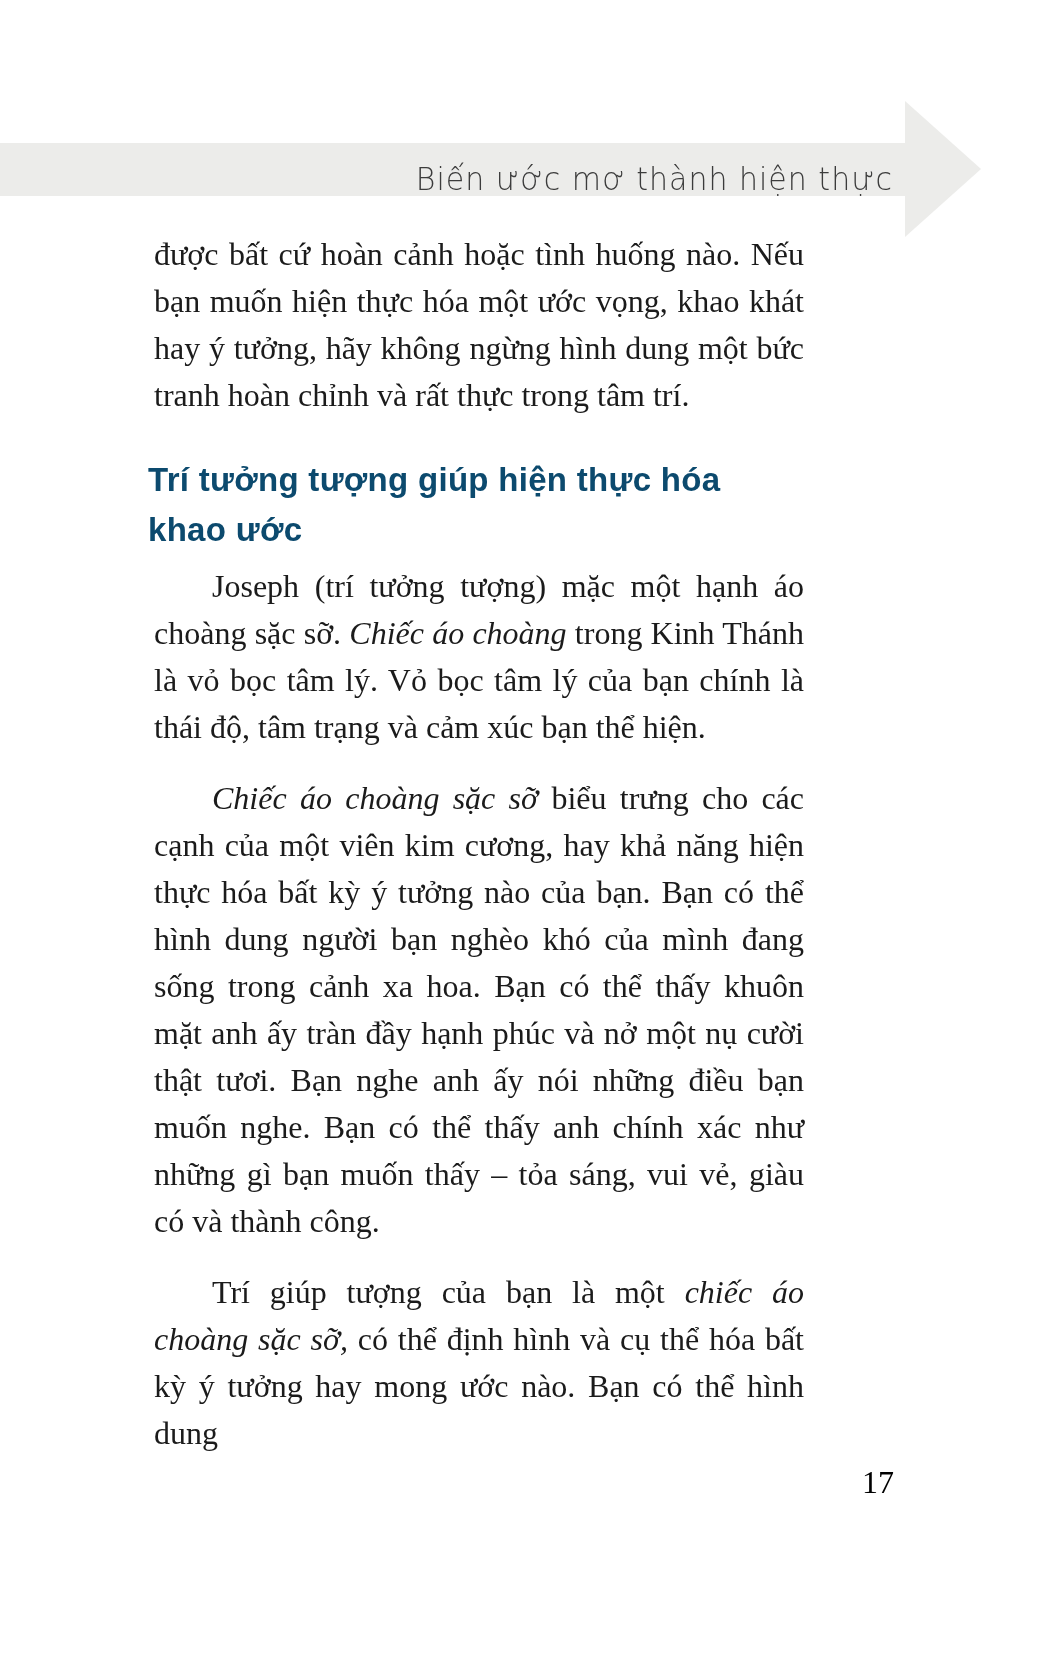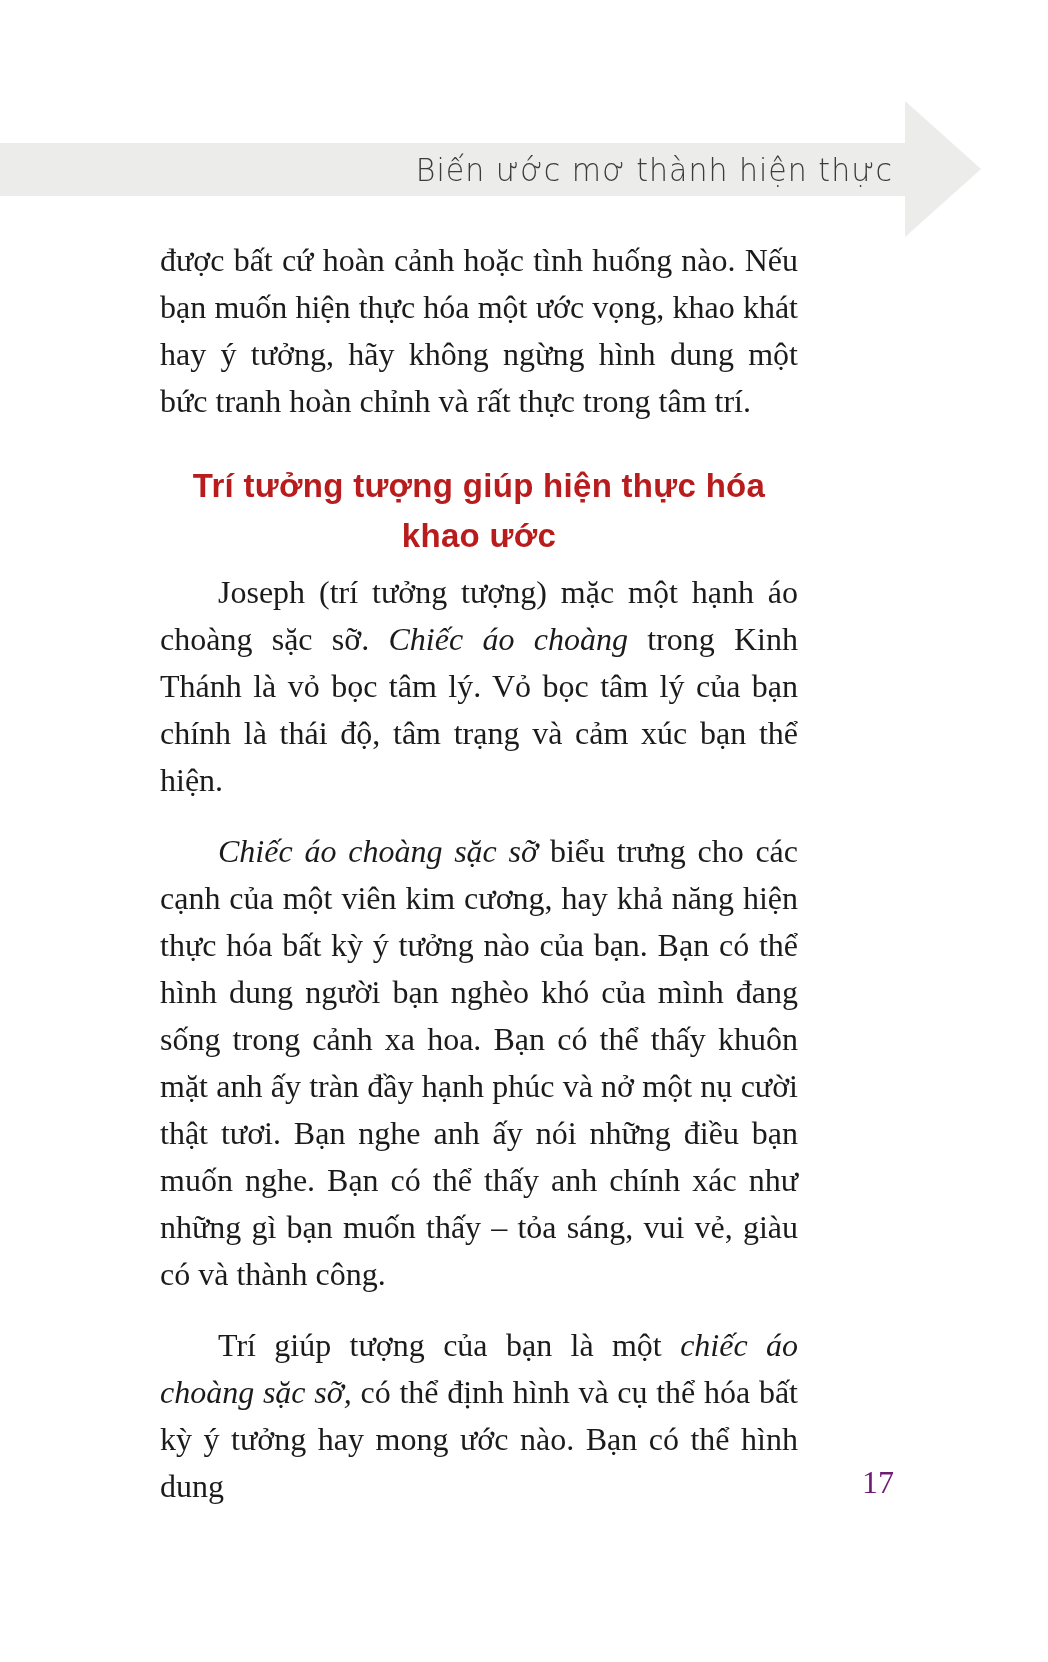--- a/index.html
+++ b/index.html
@@ -17,21 +17,21 @@
 
   
   .arrow-banner {
     position: absolute;
     left: 0;
     top: 143px;
     width: 905px;
     height: 53px;
     background: #ececea;
     display: flex;
-    align-items: center;
+    align-items: flex-end;
     justify-content: flex-end;
     padding-right: 12px;
     box-sizing: border-box;
   }
   .arrow-head {
     position: absolute;
     left: 905px;
     top: 101px;
     width: 0;
     height: 0;
@@ -54,58 +54,58 @@
     position: absolute;
     left: 148px;
     top: 225px;
     width: 662px;
     color: #1b1b1b;
     font-size: 32px;
     line-height: 47px;
     text-align: justify;
   }
   .content p {
-    margin: 12px;
+    margin: 6px;
     padding: 0;
   }
   .content p.indent {
     text-indent: 58px;
   }
   .content p.para-gap {
     margin-top: 24px;
   }
   .content p.after-heading {
     margin-top: 8px;
   }
   .section-heading {
     font-family: "Liberation Sans", "DejaVu Sans", sans-serif;
     font-size: 33px;
     line-height: 50px;
     font-weight: 600;
     letter-spacing: 0.3px;
-    color: #b91c1c;
-    text-align: center;
+    color: #0c4a6e;
+    text-align: left;
     margin: 36px 0 0 0;
   }
   .section-heading span {
     display: block;
   }
   em {
     font-style: italic;
   }
 
   .page-number {
     position: absolute;
     left: 846px;
     top: 1462px;
     width: 64px;
     text-align: center;
     font-size: 32px;
     line-height: 40px;
-    color: #701a75;
+    color: #000000;
     font-family: "Liberation Serif", "DejaVu Serif", serif;
   }
 </style>
 </head>
 <body>
 
 <div class="arrow-banner">
   <span class="header-title">Biến ước mơ thành hiện thực</span>
 </div>
 <div class="arrow-head"></div>

